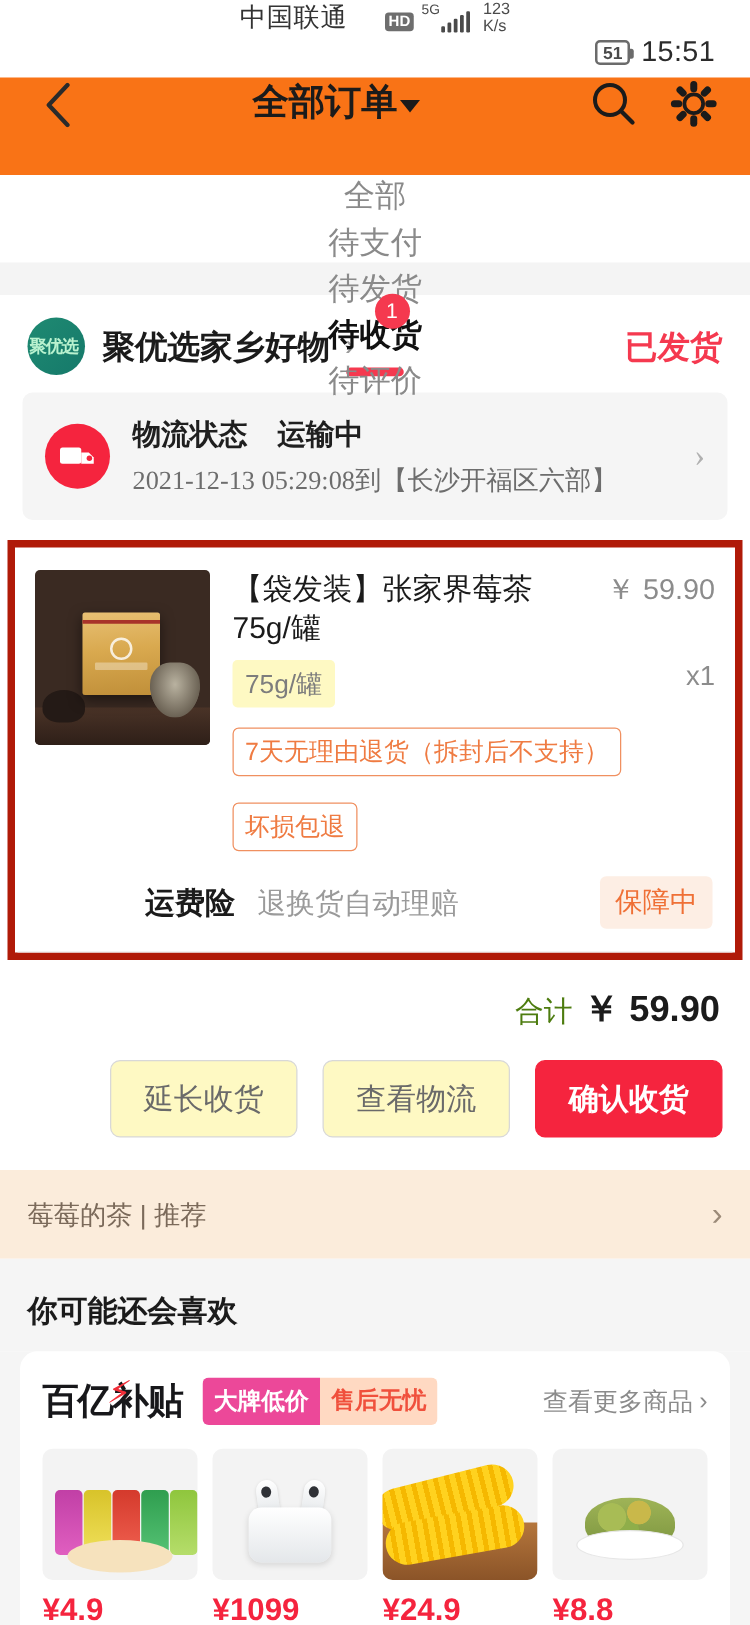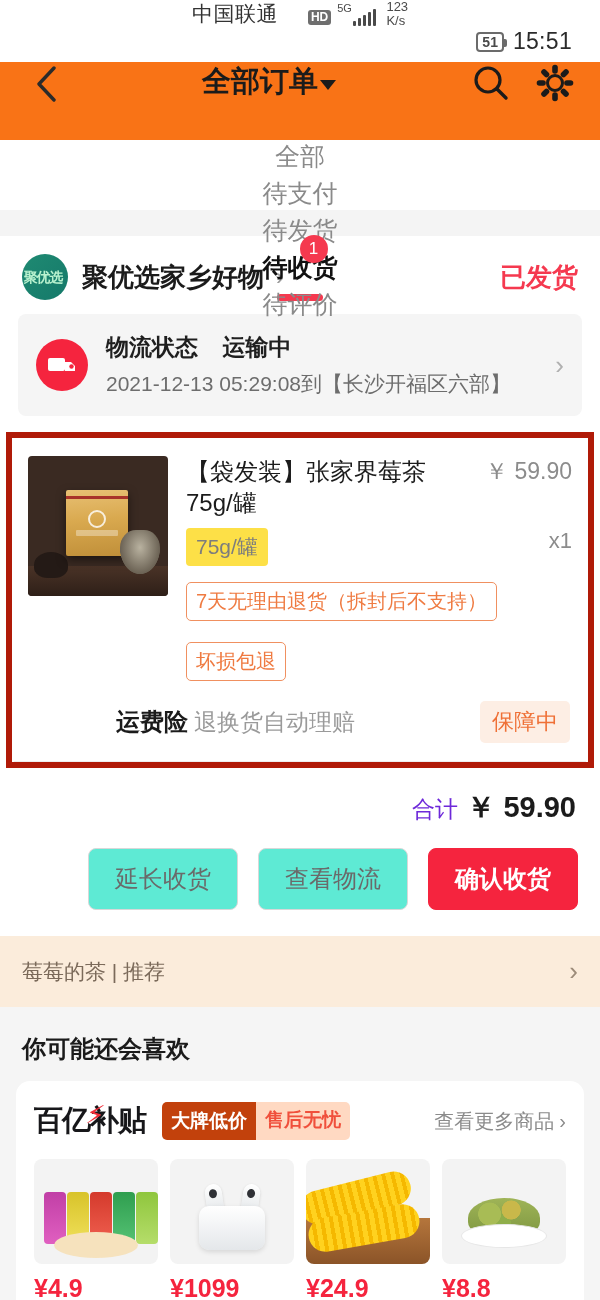--- a/index.html
+++ b/index.html
@@ -73,21 +73,21 @@
     background:linear-gradient(135deg,#1f8a72,#15796a);
     display:flex;align-items:center;justify-content:flex-start; overflow:hidden;
   }
   .shop-logo span { font-size:15px; color:#b9f2cf; font-weight:bold; letter-spacing:-1px; transform:scale(.92);}
   .shop-name { font-size:26px; font-weight:bold; color:#1b1b1b; margin-left:14px;}
   .chev { color:#9b9b9b; font-size:24px; margin-left:12px; }
   .order-status { margin-left:auto; color:#f5394f; font-size:26px; font-weight:bold; }
 
   .logi {
     margin:0 18px; background:#f5f5f5; border-radius:8px;
-    display:flex; align-items:center; padding:18px 18px; cursor:pointer;
+    display:flex; align-items:center; padding:18px 18px; cursor:pointer;font-family:Liberation Serif, serif;
   }
   .truck {
     width:52px;height:52px;border-radius:50%;background:#f5243e;
     display:flex;align-items:center;justify-content:center;flex:0 0 auto;
   }
   .logi-txt { margin-left:18px; flex:1; }
   .logi-l1 { font-size:23px; color:#1f1f1f; font-weight:bold; }
   .logi-l1 em { font-style:normal; font-weight:bold; margin-left:18px;}
   .logi-l2 { font-size:21px; color:#6d6d6d; margin-top:7px; }
   .logi-chev { color:#b0b0b0; font-size:26px; margin-left:8px; }
@@ -109,55 +109,55 @@
   .tin-lbl{position:absolute;left:10px;top:40px;right:10px;height:6px;background:rgba(255,255,255,.35);border-radius:1px;}
   .pot { position:absolute; left:6px; bottom:18px; width:34px; height:26px; border-radius:50% 50% 40% 40%; background:#241a16; }
   .herb { position:absolute; right:8px; bottom:22px; width:40px; height:44px; background:radial-gradient(ellipse at 50% 40%,#b9b2a0 0%,#6b6254 70%,transparent 72%); border-radius:40%;}
   .img-floor { position:absolute; left:0; right:0; bottom:0; height:30px; background:linear-gradient(#4a3327,#2e1f18); }
 
   .prod-info { flex:1; padding-left:18px; }
   .p-top { display:flex; align-items:flex-start; }
   .p-title { font-size:24px; color:#1b1b1b; line-height:1.3; flex:1; padding-right:10px; }
   .p-price { font-size:23px; color:#8c8c8c; white-space:nowrap; }
   .p-sec { display:flex; align-items:flex-start; margin-top:10px;}
-  .p-spec { background:#fde047; color:#7d7d7d; font-size:21px; padding:5px 10px; border-radius:4px;}
+  .p-spec { background:#fef9c3; color:#7d7d7d; font-size:21px; padding:5px 10px; border-radius:4px;}
   .p-qty { margin-left:auto; font-size:22px; color:#8c8c8c; }
   .p-tags { display:flex; gap:21px; margin-top:16px; flex-wrap:wrap;}
   .tag-o { border:1px solid #f09060; color:#ef7b42; font-size:20px; padding:5px 9px; border-radius:5px; white-space:nowrap;}
   .ins-row { display:flex; align-items:center; padding:14px 16px 18px 16px; border-bottom:1px solid #eee;}
   .ins-label { font-size:24px; font-weight:bold; color:#1b1b1b; margin-left:86px;}
-  .ins-desc { font-size:23px; color:#9a9a9a; margin-left:6px; }
+  .ins-desc { font-size:23px; color:#9a9a9a; margin-left:18px; }
   .ins-badge { margin-left:auto; background:#fdeee4; color:#ef7036; font-size:22px; padding:6px 12px; border-radius:5px;}
 
   
   .total-row { background:#fff; text-align:right; padding:20px 24px 4px 0; }
-  .total-lbl { font-size:23px; color:#6d28d9; }
+  .total-lbl { font-size:23px; color:#4d7c0f; }
   .total-val { font-size:29px; font-weight:bold; color:#1b1b1b; margin-left:4px;}
   .actions { background:#fff; display:flex; justify-content:flex-end; gap:20px; padding:16px 22px 26px 0;}
   .btn { border-radius:8px; font-size:24px; padding:14px 26px; cursor:pointer; }
-  .btn-ghost { border:1px solid #d8d8d8; color:#6a6a6a; background:#5eead4;}
+  .btn-ghost { border:1px solid #d8d8d8; color:#6a6a6a; background:#fef9c3;}
   .btn-primary { background:#f5243e; color:#fff; border:1px solid #f5243e; font-weight:bold;}
 
   
   .rec-bar {
     background:#fbecdb; display:flex; align-items:center; padding:20px 22px;
     font-size:21px; color:#7b6a5a; cursor:pointer;
   }
   .rec-bar .chev2 { margin-left:auto; color:#9c8b79; font-size:26px;}
 
   .maybe-like { background:#f5f5f5; padding:26px 22px 16px 22px; font-size:24px; font-weight:bold; color:#1b1b1b;}
 
   
   .sub-wrap { background:#f5f5f5; padding:0 16px 14px 16px;}
   .sub-card { background:#fff; border-radius:14px; padding:20px 18px 16px 18px;}
   .sub-head { display:flex; align-items:center; }
   .sub-logo { font-size:29px; font-weight:bold; color:#17171a; letter-spacing:-1px; position:relative;}
   .bolt { position:absolute; left:52px; top:-2px; color:#f02d38; font-size:27px; font-weight:bold; transform:rotate(6deg);}
   .sub-tags { display:flex; margin-left:16px; border-radius:5px; overflow:hidden; }
-  .st1 { background:#c2410c; color:#fff; font-size:19px; font-weight:bold; padding:6px 9px;}
+  .st1 { background:#ec4899; color:#fff; font-size:19px; font-weight:bold; padding:6px 9px;}
   .st2 { background:#ffd9c2; color:#f0503c; font-size:19px; font-weight:bold; padding:5px 9px;}
   .sub-more { margin-left:auto; font-size:20px; color:#8b8b8b; display:flex; align-items:center; gap:5px; cursor:pointer;}
 
   .sub-grid { display:flex; gap:12px; margin-top:18px; }
   .sub-item { flex:1; cursor:pointer;}
   .si-img { width:100%; height:105px; border-radius:8px; background:#f3f3f3; position:relative; overflow:hidden;}
   .si-price { color:#f5243e; font-size:25px; font-weight:bold; margin-top:10px;}
 
   
   .chips-plate{position:absolute;left:50%;bottom:6px;transform:translateX(-50%);width:84px;height:26px;background:#f6e2bd;border-radius:50%;}

